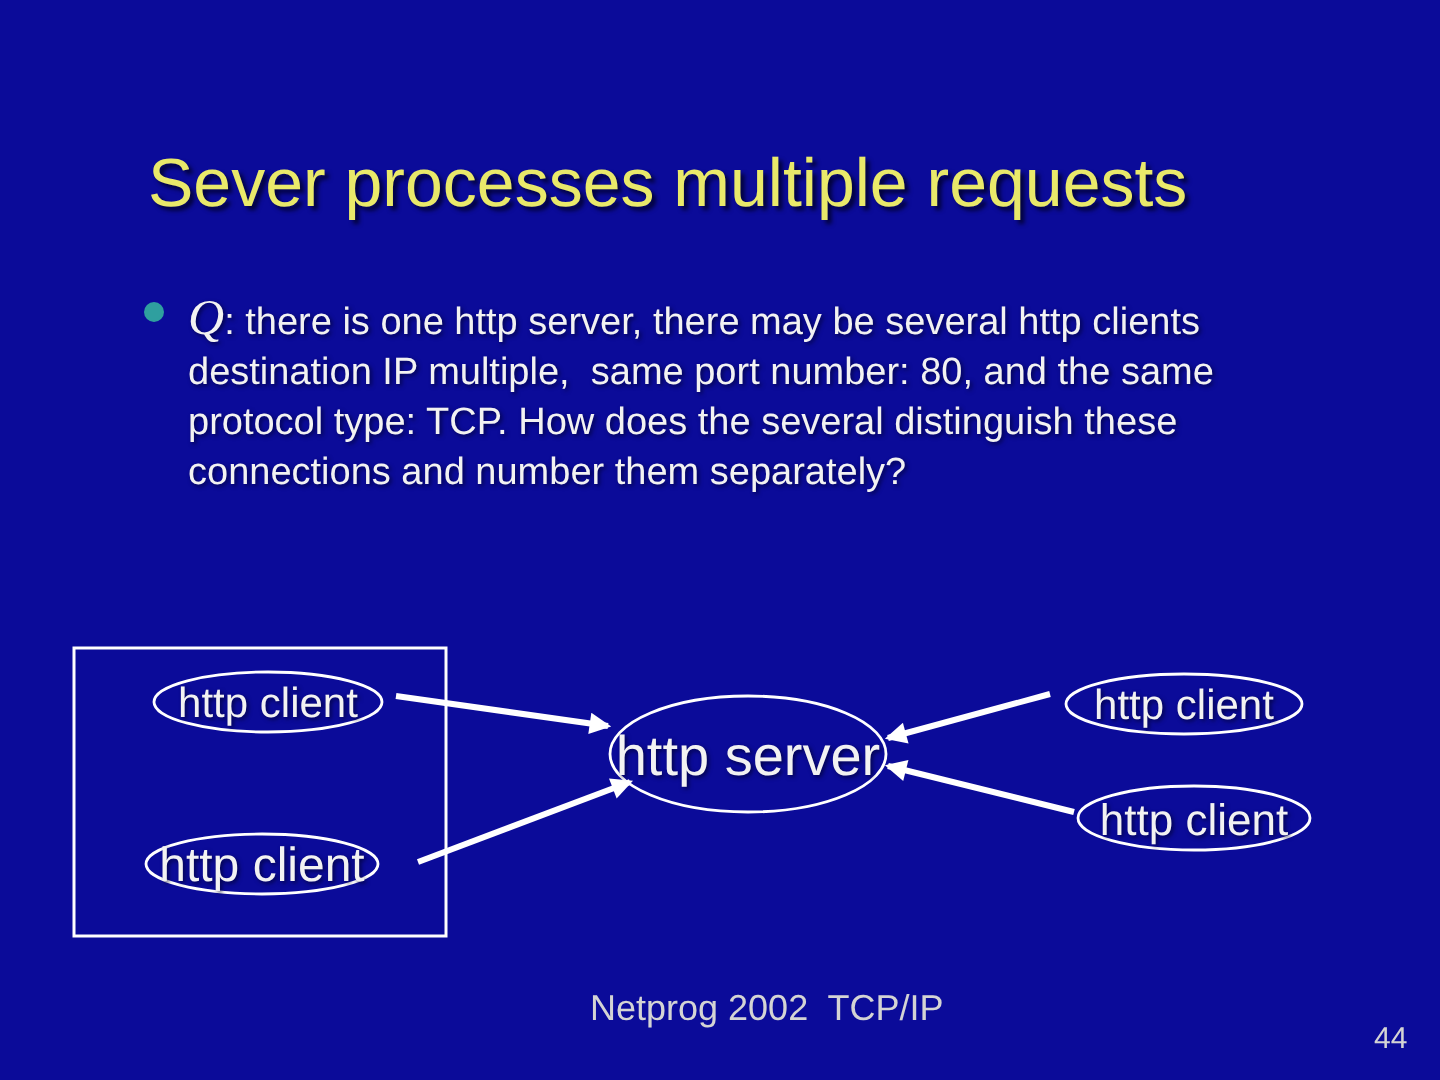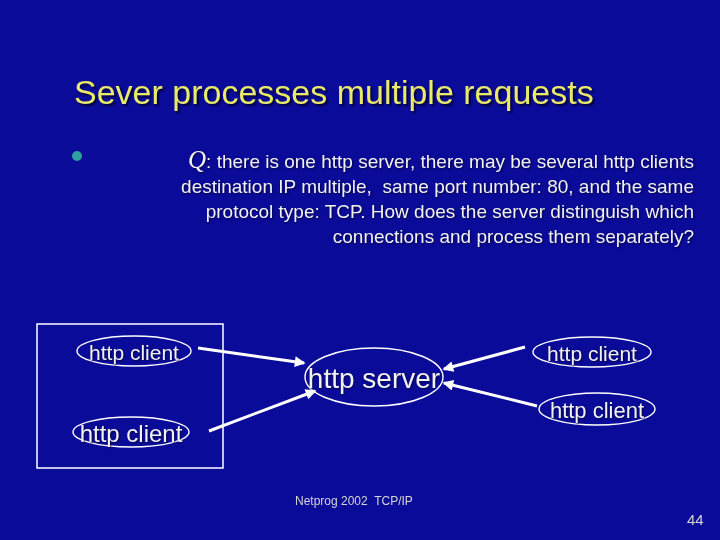--- a/index.html
+++ b/index.html
@@ -38,21 +38,21 @@
   .body-text {
     position: absolute;
     left: 94px;
     top: 147px;
     width: 600px;
     font-size: 19px;
     line-height: 25px;
     color: var(--body-text, #f2f2f2);
     text-shadow: 1px 1px 2px rgba(0,0,40,0.7);
   }
-  .body-line { white-space: pre; text-align: right; }
+  .body-line { white-space: pre; }
   .q-glyph {
     font-family: "Liberation Serif", serif;
     font-style: italic;
     font-size: 25px;
   }
 
   .diagram-svg {
     position: absolute;
     left: 0;
     top: 0;
@@ -78,21 +78,21 @@
     font-family: "Liberation Sans", sans-serif;
     text-anchor: middle;
     dominant-baseline: central;
     text-shadow: 1px 1px 2px rgba(0,0,40,0.7);
   }
 
   .footer-text {
     position: absolute;
     left: 295px;
     top: 494px;
-    font-size: 12px;
+    font-size: 18px;
     color: var(--footer-text, #d4d4d4);
     white-space: pre;
   }
   .page-number {
     position: absolute;
     left: 687px;
     top: 511px;
     font-size: 15px;
     color: var(--footer-text, #d4d4d4);
   }
@@ -102,22 +102,22 @@
 
 <div class="slide">
 
   <div class="slide-title">Sever processes multiple requests</div>
 
   <div class="bullet-dot"></div>
 
   <div class="body-text">
     <div class="body-line"><span class="q-glyph">Q</span><span>: there is one http server, there may be several http clients</span></div>
     <div class="body-line">destination IP multiple,  same port number: 80, and the same</div>
-    <div class="body-line">protocol type: TCP. How does the server distinguish which</div>
-    <div class="body-line">connections and process them separately?</div>
+    <div class="body-line">protocol type: TCP. How does the several distinguish these</div>
+    <div class="body-line">connections and number them separately?</div>
   </div>
 
   <svg class="diagram-svg" width="720" height="540" viewBox="0 0 720 540">
     <defs>
       <marker id="arrow" viewBox="0 0 10 10" refX="8.5" refY="5" markerWidth="4.2" markerHeight="3.6" orient="auto">
         <path class="arrowhead" d="M 0 0 L 10 5 L 0 10 z"></path>
       </marker>
     </defs>
 
     <rect class="group-box" x="37" y="324" width="186" height="144"></rect>

